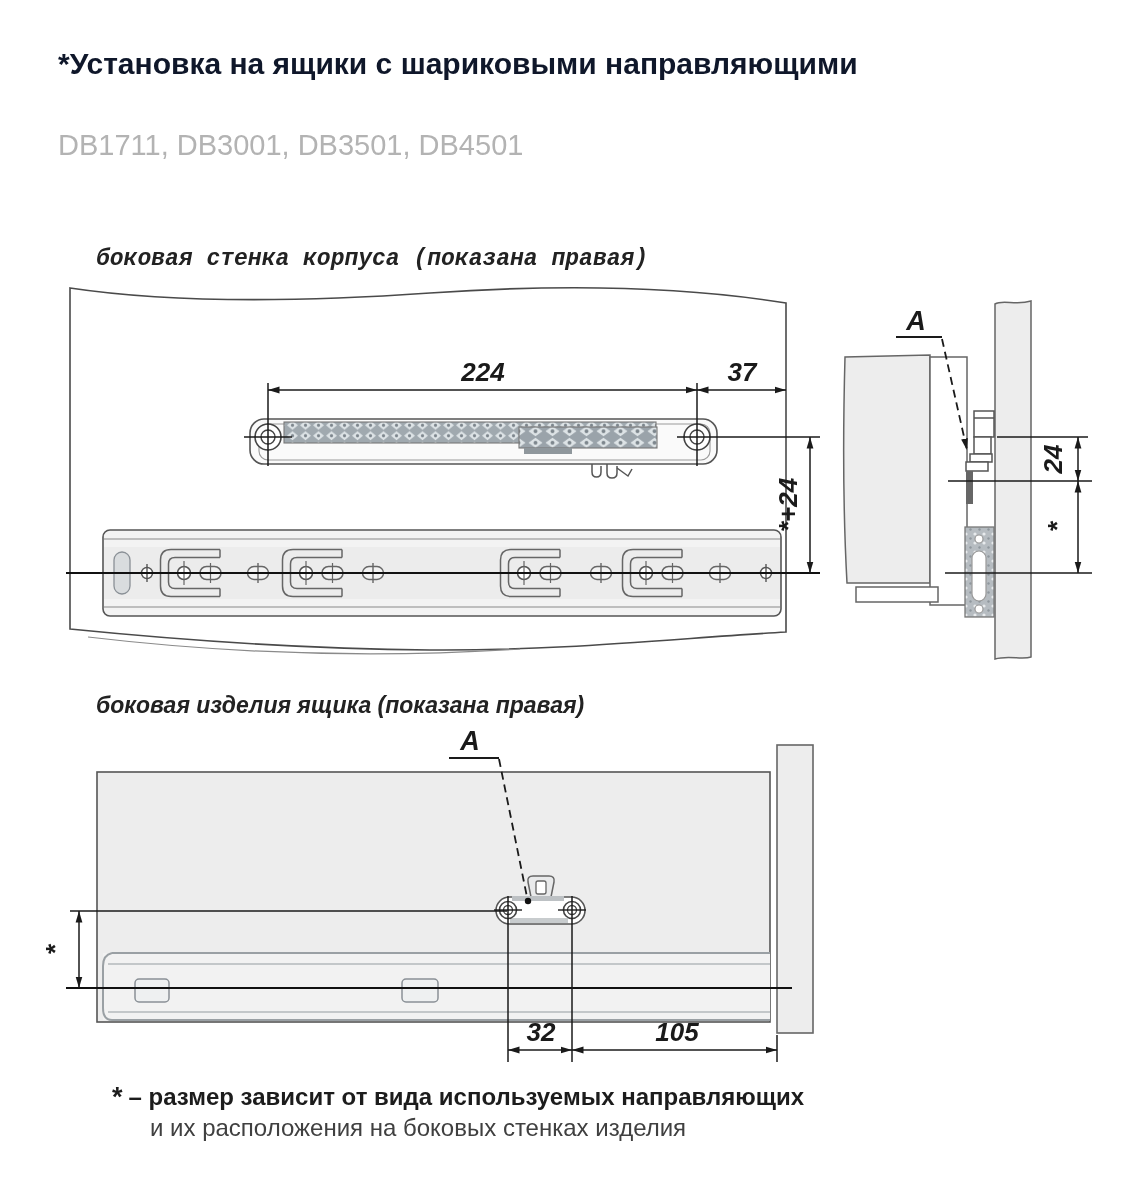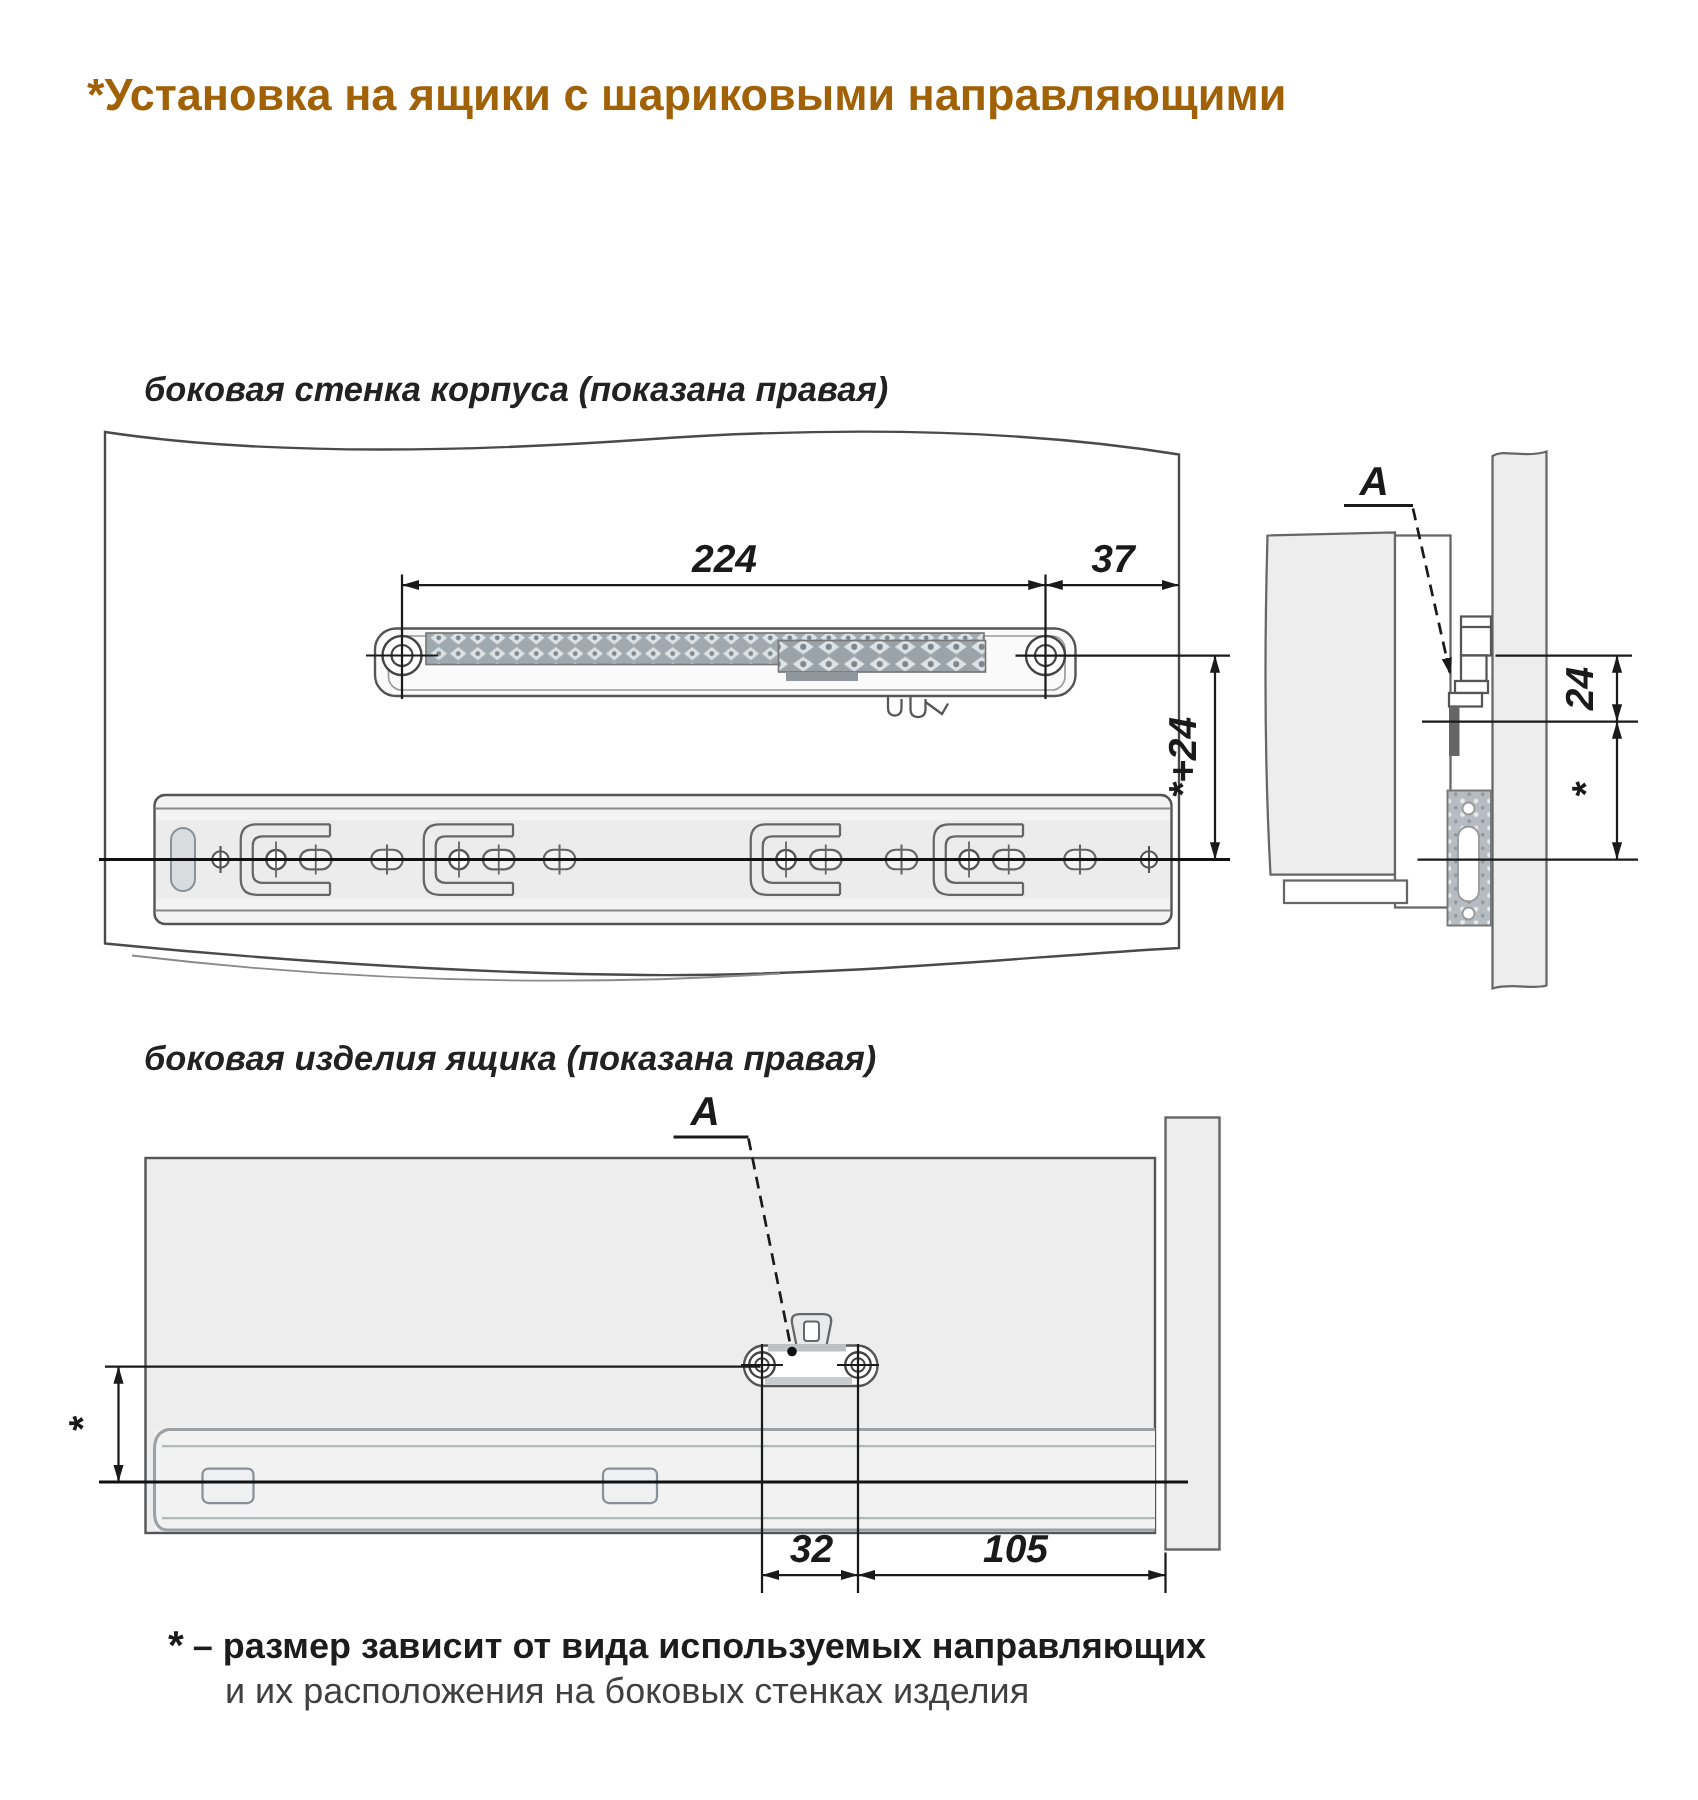--- a/index.html
+++ b/index.html
@@ -1,40 +1,41 @@
 <!DOCTYPE html>
 <html><head>
 <meta charset="utf-8">
 <style>
   html,body{margin:0;padding:0;}
   body{
     width:1132px;height:1200px;position:relative;background:#ffffff;
     font-family:"Liberation Sans", sans-serif;overflow:hidden;
   }
   .abs{position:absolute;}
-  .title-ru{left:58px;top:44px;font-size:30px;line-height:39px;font-weight:700;color:#a16207;white-space:nowrap;}
+  .title-ru{left:58px;top:44px;font-size:30px;line-height:39px;font-weight:700;color:#0f172a;white-space:nowrap;}
   .title-en{left:58px;top:126px;font-size:29px;line-height:39px;font-weight:400;color:#b3b3b3;white-space:nowrap;}
   .caption{font-size:23px;font-style:italic;font-weight:700;color:#222;white-space:nowrap;}
   .footnote-row{left:112px;top:1082px;font-size:24px;font-weight:700;color:#1c1c1c;white-space:nowrap;}
   .footnote-row .star{font-size:27px;vertical-align:-1px;letter-spacing:6px;}
   .footnote-line2{left:150px;top:1114px;font-size:24px;font-weight:400;color:#404040;white-space:nowrap;}
   svg text{font-family:"Liberation Sans", sans-serif;}
   .dimtxt{font-size:26px;font-weight:700;font-style:italic;fill:#1a1a1a;}
   .seclbl{font-size:27px;font-weight:700;font-style:italic;fill:#1a1a1a;}
 </style>
 </head>
 <body>
 
 <div class="abs title-ru">
   <div>*Установка на ящики с шариковыми направляющими</div>
 </div>
 <div class="abs title-en">
+  <div>DB1711, DB3001, DB3501, DB4501</div>
 </div>
 
-<div class="abs caption" style="left:96px;top:246px;">боковая стенка корпуса (показана правая)</div>
+<div class="abs caption" style="left:96px;top:246px;font-family:Liberation Mono, monospace;">боковая стенка корпуса (показана правая)</div>
 <div class="abs caption" style="left:96px;top:692px;">боковая изделия ящика (показана правая)</div>
 
 <div class="abs footnote-row">
   <span class="star">*</span><span>– размер зависит от вида используемых направляющих</span>
 </div>
 <div class="abs footnote-line2">и их расположения на боковых стенках изделия</div>
 
 <svg class="abs" style="left:0;top:0;" width="1132" height="1200" viewBox="0 0 1132 1200">
   <defs>
     <marker id="arr" viewBox="0 0 12 8" refX="11.5" refY="4" markerWidth="12" markerHeight="8" orient="auto-start-reverse" markerUnits="userSpaceOnUse">

